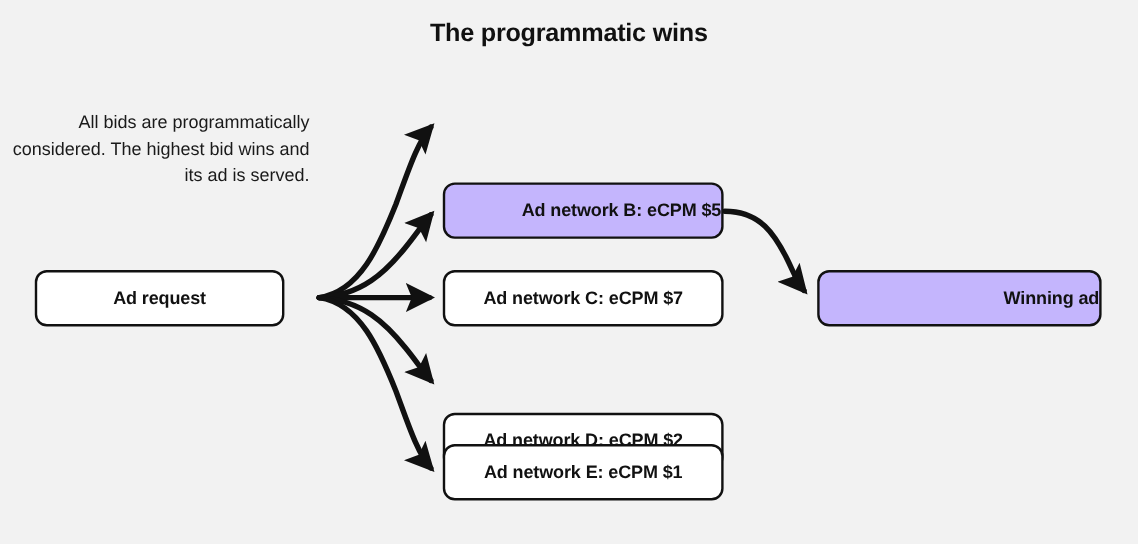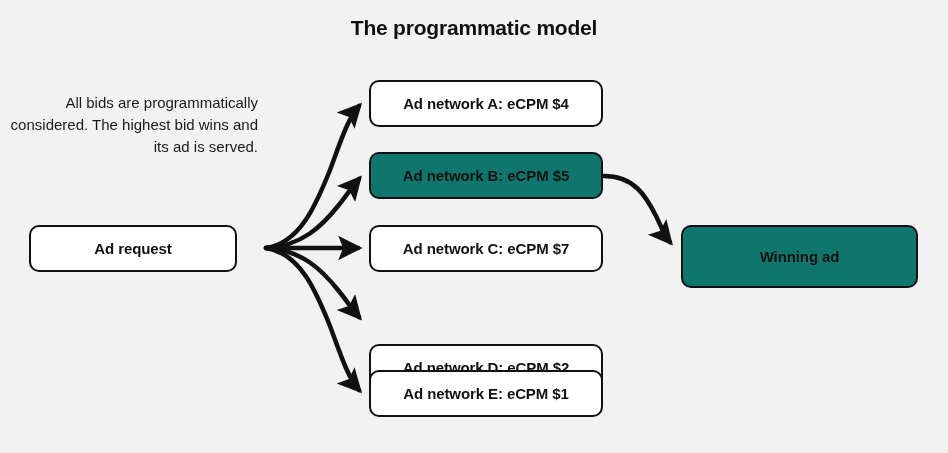--- a/index.html
+++ b/index.html
@@ -56,21 +56,22 @@
     background: #ffffff;
     display: flex;
     align-items: center;
     justify-content: center;
     font-size: 15px;
     font-weight: bold;
     color: #111111;
     letter-spacing: -0.1px;
   }
   .node.green {
-    background: #0f766e;
+    background: #c4b5fd;
+    justify-content: flex-end;
   }
   #node-ad-request {
     left: 29px;
     top: 225px;
     width: 208px;
     height: 47px;
   }
   .node-network {
     left: 369px;
     width: 234px;
@@ -78,29 +79,29 @@
   }
   #node-network-a { top: 80px; }
   #node-network-b { top: 152px; }
   #node-network-c { top: 225px; }
   #node-network-d { top: 297px; margin-top: 47px; }
   #node-network-e { top: 370px; }
   #node-winning-ad {
     left: 681px;
     top: 225px;
     width: 237px;
-    height: 63px;
+    height: 47px;
   }
 </style>
 </head>
 <body>
 
 <div id="canvas">
 
-  <div class="diagram-title">The programmatic model</div>
+  <div class="diagram-title">The programmatic wins</div>
 
   <div class="side-note">All bids are programmatically considered. The highest bid wins and its ad is served.</div>
 
   <svg id="arrow-layer" viewBox="0 0 948 453" width="948" height="453">
     <defs>
       <marker id="arrowhead" markerWidth="6" markerHeight="6" refX="4.4" refY="3" orient="auto" markerUnits="strokeWidth">
         <path d="M0,0.3 L5.4,3 L0,5.7 L1.1,3 Z" fill="#111111"></path>
       </marker>
     </defs>
     <path d="M266,248 C300,243 316,205 330,170 C340,143 348,118 359,106" fill="none" stroke="#111111" stroke-width="4.5" stroke-linecap="round" marker-end="url(#arrowhead)"></path>
@@ -108,23 +109,20 @@
     <path d="M266,248 L358,248" fill="none" stroke="#111111" stroke-width="4.5" stroke-linecap="round" marker-end="url(#arrowhead)"></path>
     <path d="M266,248 C302,250 322,270 338,290 C347,301 352,309 359,317" fill="none" stroke="#111111" stroke-width="4.5" stroke-linecap="round" marker-end="url(#arrowhead)"></path>
     <path d="M266,248 C300,253 316,291 330,326 C340,353 348,378 359,390" fill="none" stroke="#111111" stroke-width="4.5" stroke-linecap="round" marker-end="url(#arrowhead)"></path>
     <path d="M604,176 C634,176 646,196 656,216 C661,226 664,235 670,242" fill="none" stroke="#111111" stroke-width="4.5" stroke-linecap="round" marker-end="url(#arrowhead)"></path>
   </svg>
 
   <div class="node" id="node-ad-request">
     <span>Ad request</span>
   </div>
 
-  <div class="node node-network" id="node-network-a">
-    <span>Ad network A: eCPM $4</span>
-  </div>
 
   <div class="node node-network green" id="node-network-b">
     <span>Ad network B: eCPM $5</span>
   </div>
 
   <div class="node node-network" id="node-network-c">
     <span>Ad network C: eCPM $7</span>
   </div>
 
   <div class="node node-network" id="node-network-d">

